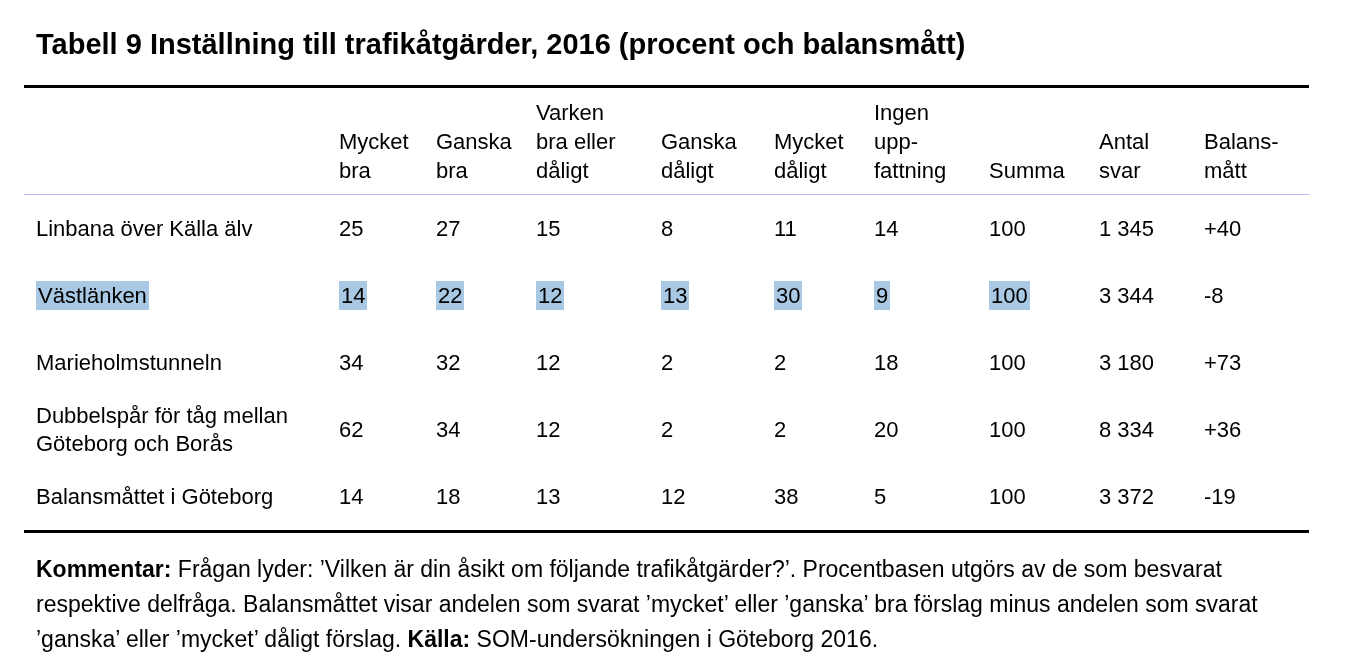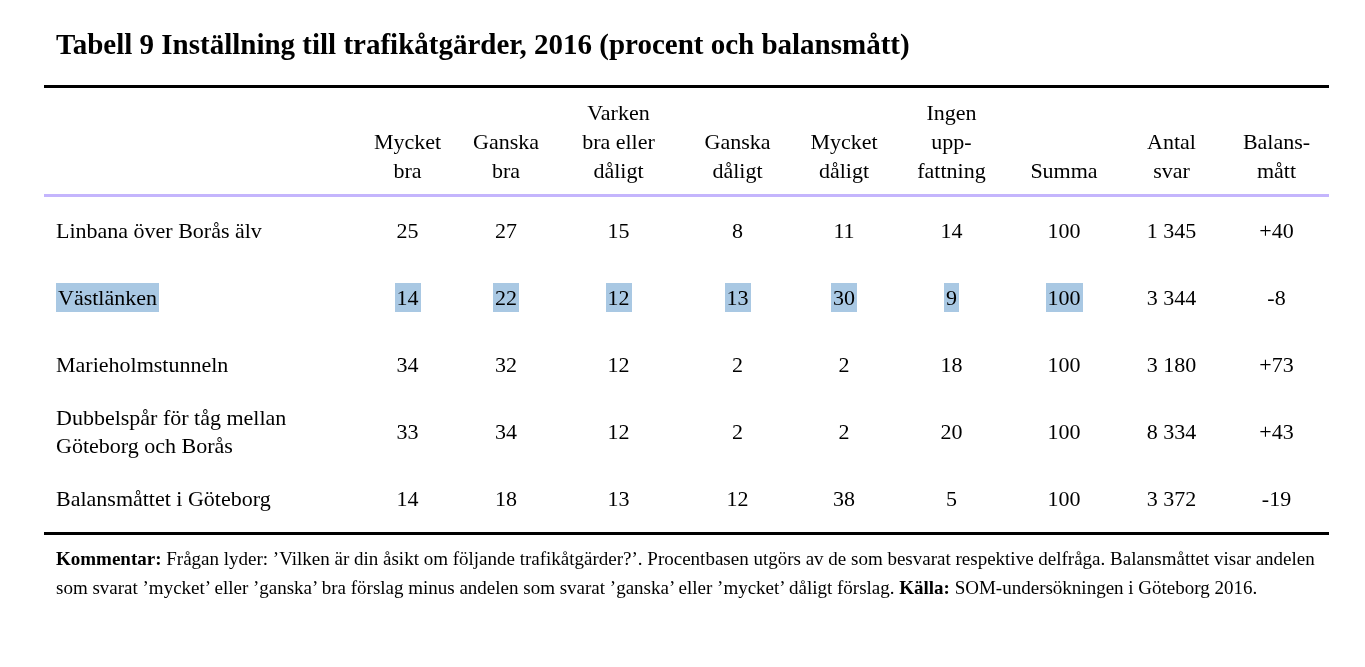--- a/index.html
+++ b/index.html
@@ -9,22 +9,21 @@
     width: 1365px;
     height: 667px;
     overflow: hidden;
     font-family: "Liberation Sans", "DejaVu Sans", sans-serif;
     color: #000;
   }
   .page {
     box-sizing: border-box;
     width: 1110px;
     height: 667px;
-    padding: 28px 40px 0 44px;
-    font-family: Liberation Serif, serif;
+    padding: 28px 40px 0 24px;
   }
   .table-title {
     font-size: 29px;
     font-weight: bold;
     line-height: 1.15;
     margin: 0 0 24px 12px;
     letter-spacing: 0px;
   }
   table.som-table {
     border-collapse: collapse;
@@ -40,44 +39,44 @@
   col.c3 { width: 125px; }
   col.c4 { width: 113px; }
   col.c5 { width: 100px; }
   col.c6 { width: 115px; }
   col.c7 { width: 110px; }
   col.c8 { width: 105px; }
   col.c9 { width: 105px; }
   thead th {
     font-weight: normal;
     vertical-align: bottom;
-    text-align: center;
+    text-align: left;
     padding: 10px 0 9px 0;
     line-height: 1.32;
-    border-bottom: 3px solid #c4b5fd;
+    border-bottom: 1px solid #c4b5fd;
   }
   tbody td {
     height: 67px;
     vertical-align: middle;
-    text-align: center;
+    text-align: left;
     padding: 0;
     line-height: 1.25;
   }
   tbody td.label-cell {
     text-align: left;
     padding-left: 12px;
   }
   .hl {
     background-color: var(--hl, #a9c8e3);
     padding: 2px 2px;
   }
   .comment {
     width: 1285px;
-    margin: 10px 0 0 12px;
-    font-size: 19px;
+    margin: 19px 0 0 12px;
+    font-size: 23px;
     line-height: 1.52;
   }
   .comment b { font-weight: bold; }
 </style>
 </head>
 <body>
 
 <div class="page">
 
   <h1 class="table-title">Tabell 9 Inställning till trafikåtgärder, 2016 (procent och balansmått)</h1>
@@ -104,21 +103,21 @@
           <th>Ganska<br>dåligt</th>
           <th>Mycket<br>dåligt</th>
           <th>Ingen<br>upp-<br>fattning</th>
           <th>Summa</th>
           <th>Antal<br>svar</th>
           <th>Balans-<br>mått</th>
         </tr>
     </thead>
     <tbody>
         <tr>
-          <td class="label-cell"><span>Linbana över Borås älv</span></td>
+          <td class="label-cell"><span>Linbana över Källa älv</span></td>
           <td><span>25</span></td>
           <td><span>27</span></td>
           <td><span>15</span></td>
           <td><span>8</span></td>
           <td><span>11</span></td>
           <td><span>14</span></td>
           <td><span>100</span></td>
           <td><span>1 345</span></td>
           <td><span>+40</span></td>
         </tr>
@@ -141,29 +140,29 @@
           <td><span>12</span></td>
           <td><span>2</span></td>
           <td><span>2</span></td>
           <td><span>18</span></td>
           <td><span>100</span></td>
           <td><span>3 180</span></td>
           <td><span>+73</span></td>
         </tr>
         <tr>
           <td class="label-cell"><span>Dubbelspår för tåg mellan</span><br><span>Göteborg och Borås</span></td>
-          <td><span>33</span></td>
+          <td><span>62</span></td>
           <td><span>34</span></td>
           <td><span>12</span></td>
           <td><span>2</span></td>
           <td><span>2</span></td>
           <td><span>20</span></td>
           <td><span>100</span></td>
           <td><span>8 334</span></td>
-          <td><span>+43</span></td>
+          <td><span>+36</span></td>
         </tr>
         <tr>
           <td class="label-cell"><span>Balansmåttet i Göteborg</span></td>
           <td><span>14</span></td>
           <td><span>18</span></td>
           <td><span>13</span></td>
           <td><span>12</span></td>
           <td><span>38</span></td>
           <td><span>5</span></td>
           <td><span>100</span></td>

